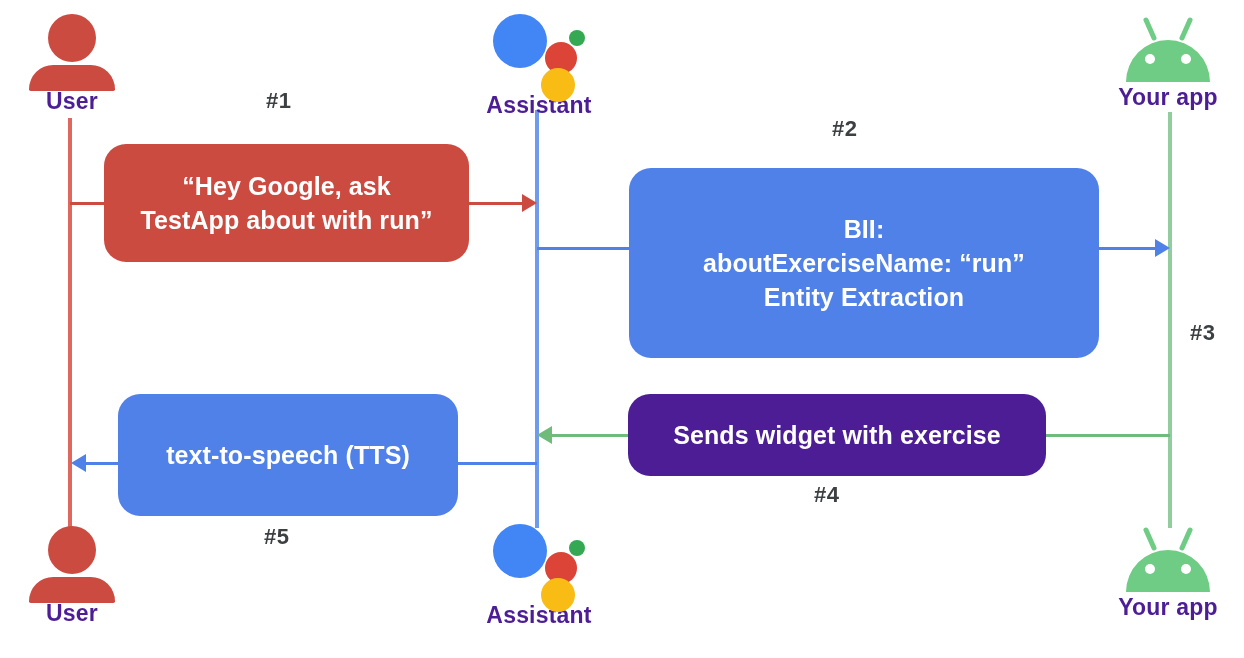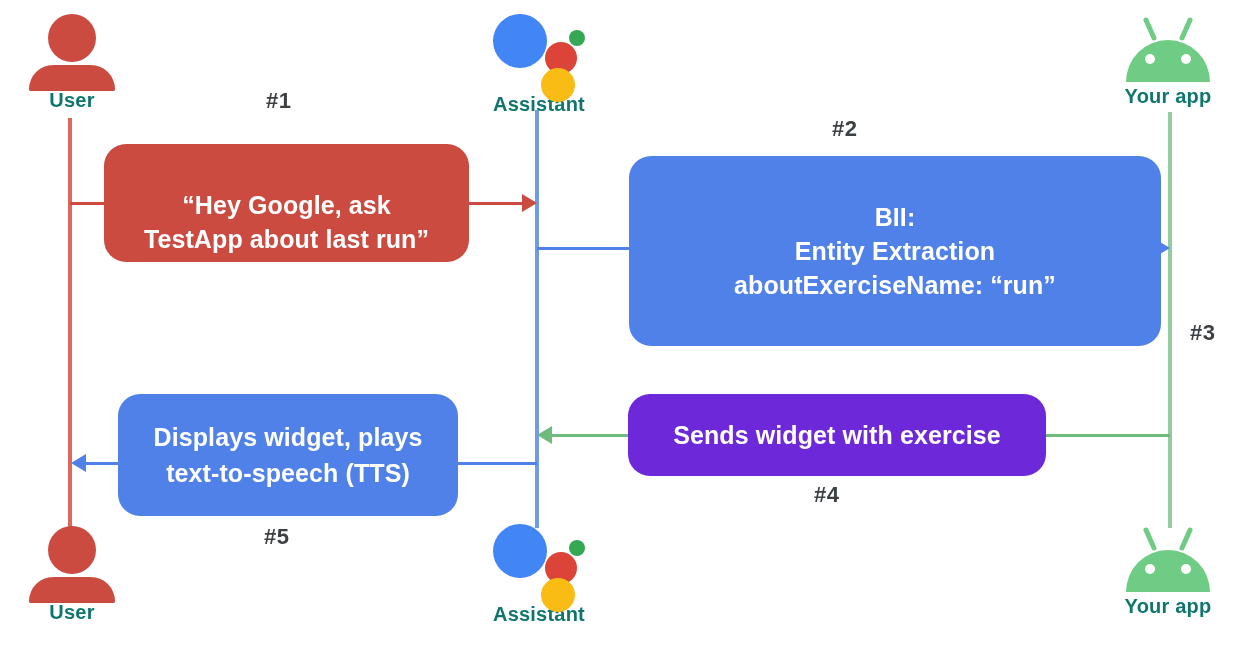--- a/index.html
+++ b/index.html
@@ -20,23 +20,23 @@
 
   
   .actor {
     position: absolute;
     display: flex;
     flex-direction: column;
     align-items: center;
     width: 160px;
   }
   .actor-label {
-    font-size: 20px;
+    font-size: 23px;
     font-weight: bold;
-    color: #0f766e;
+    color: #4c1d95;
     letter-spacing: .2px;
     line-height: 1;
     white-space: nowrap;
   }
 
   
   .user-glyph {
     position: relative;
     width: 86px;
     height: 76px;
@@ -99,21 +99,21 @@
     color: #ffffff;
     font-weight: bold;
     letter-spacing: .1px;
     box-sizing: border-box;
     padding: 6px 14px;
   }
   .msgbox .lines { width: 100%; }
   .msgbox .line { display: block; }
   .box-red   { background: #cc4b41; }
   .box-blue  { background: #4f81e8; }
-  .box-green { background: #6d28d9; }
+  .box-green { background: #4c1d95; }
 
   
   .conn {
     position: absolute;
     height: 3px;
   }
   .conn-red   { background: #cc4b41; }
   .conn-blue  { background: #4f81e8; }
   .conn-green { background: #6fbb7c; }
 
@@ -223,37 +223,37 @@
         <circle cx="66" cy="45" r="5" fill="#ffffff"></circle>
       </svg>
     </div>
     <div class="actor-label">Your app</div>
   </div>
 
   <div class="conn conn-red" style="left:70px; top:202px; width:36px;"></div>
   <div class="conn conn-red" style="left:468px; top:202px; width:56px;"></div>
   <div class="arrowhead arrow-right-red" style="left:522px; top:194px;"></div>
 
-  <div class="msgbox box-red" style="left:104px; top:144px; width:365px; height:118px; font-size:25px; line-height:34px;align-items:flex-end;">
+  <div class="msgbox box-red" style="left:104px; top:144px; width:365px; height:118px; font-size:25px; line-height:34px;">
     <span class="lines">
       <span class="line">“Hey Google, ask</span>
-      <span class="line">TestApp about last run”</span>
+      <span class="line">TestApp about with run”</span>
     </span>
   </div>
   <div class="step-num" style="left:266px; top:88px;">#1</div>
 
   <div class="conn conn-blue" style="left:537px; top:247px; width:96px;"></div>
   <div class="conn conn-blue" style="left:1098px; top:247px; width:62px;"></div>
   <div class="arrowhead arrow-right-blue" style="left:1155px; top:239px;"></div>
 
-  <div class="msgbox box-blue" style="left:629px; top:156px; width:532px; height:190px; font-size:25px; line-height:34px;">
+  <div class="msgbox box-blue" style="left:629px; top:168px; width:470px; height:190px; font-size:25px; line-height:34px;">
     <span class="lines">
       <span class="line">BII:</span>
+      <span class="line">aboutExerciseName: “run”</span>
       <span class="line">Entity Extraction</span>
-      <span class="line">aboutExerciseName: “run”</span>
     </span>
   </div>
   <div class="step-num" style="left:832px; top:116px;">#2</div>
 
   <div class="step-num" style="left:1190px; top:320px;">#3</div>
 
   <div class="conn conn-green" style="left:1044px; top:434px; width:126px;"></div>
   <div class="conn conn-green" style="left:552px; top:434px; width:78px;"></div>
   <div class="arrowhead arrow-left-green" style="left:537px; top:426px;"></div>
 
@@ -263,19 +263,18 @@
     </span>
   </div>
   <div class="step-num" style="left:814px; top:482px;">#4</div>
 
   <div class="conn conn-blue" style="left:458px; top:462px; width:79px;"></div>
   <div class="conn conn-blue" style="left:86px; top:462px; width:34px;"></div>
   <div class="arrowhead arrow-left-blue" style="left:71px; top:454px;"></div>
 
   <div class="msgbox box-blue" style="left:118px; top:394px; width:340px; height:122px; font-size:25px; line-height:36px;">
     <span class="lines">
-      <span class="line">Displays widget, plays</span>
       <span class="line">text-to-speech (TTS)</span>
     </span>
   </div>
   <div class="step-num" style="left:264px; top:524px;">#5</div>
 
 </div>
 
 </body></html>

